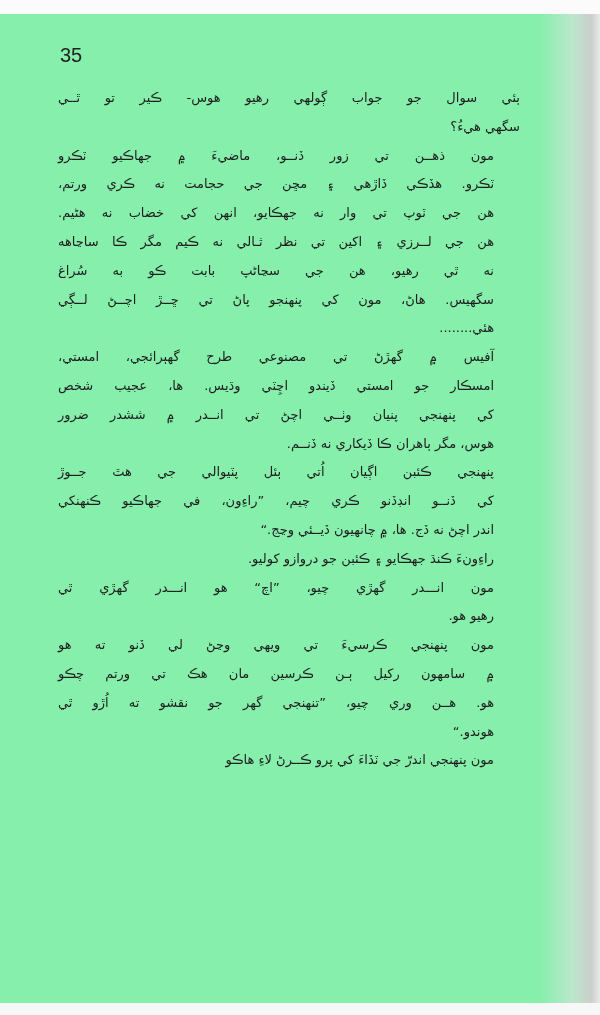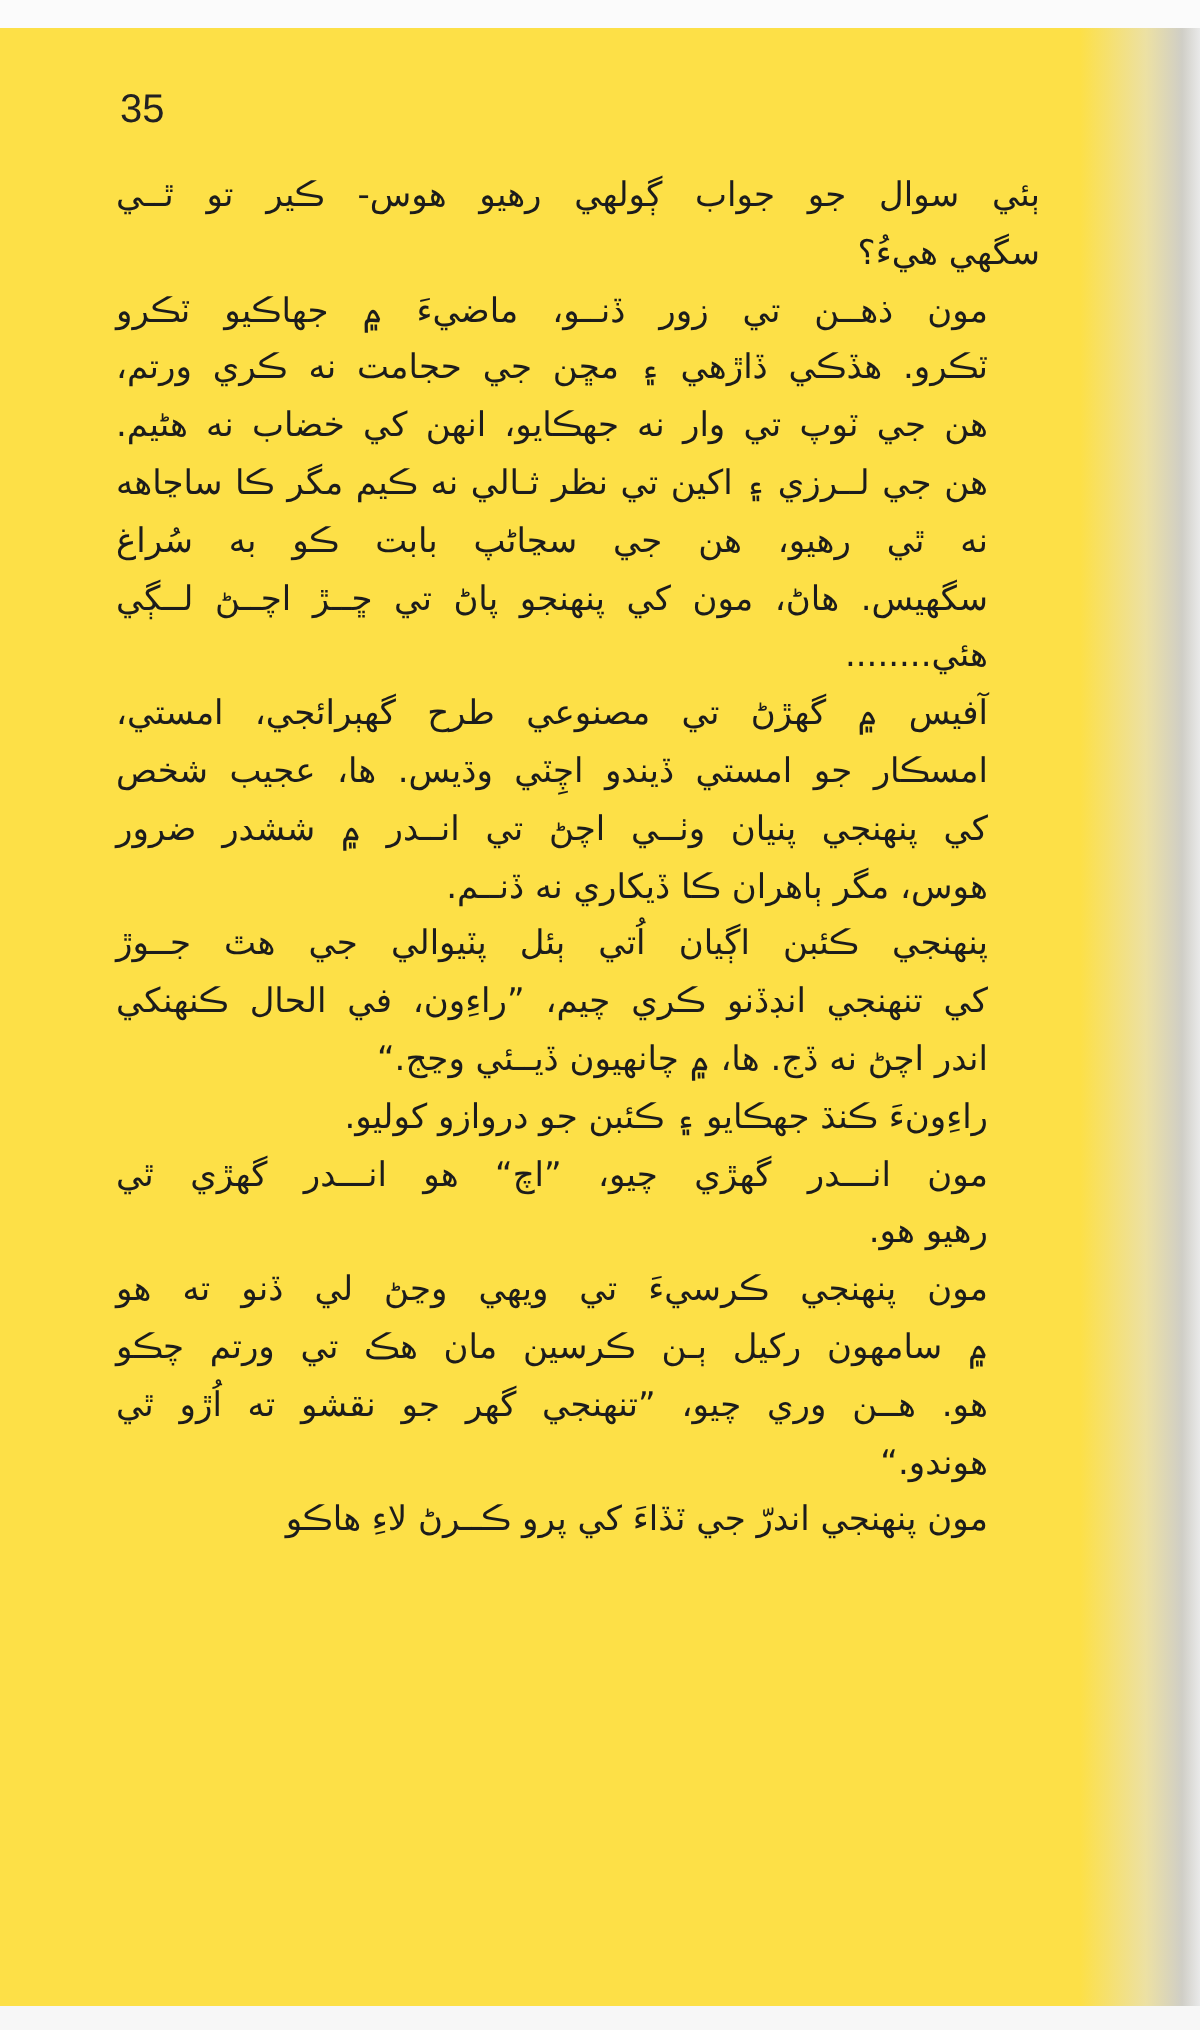--- a/index.html
+++ b/index.html
@@ -14,21 +14,21 @@
       overflow: hidden;
       font-family: "DejaVu Sans", sans-serif;
       color: #1a1a1a;
     }
     .page {
       position: absolute;
       left: 0;
       top: 0;
       width: 600px;
       height: 1015px;
-      background: #fde047;
+      background: #86efac;
     }
     .binding-shadow {
       position: absolute;
       top: 14px;
       right: 0;
       width: 60px;
       height: 990px;
       background: linear-gradient(to right, rgba(255,255,255,0) 0%, rgba(225,225,225,0.6) 55%, rgba(205,205,205,0.95) 85%, #e9e9e9 100%);
     }
     .top-strip {
@@ -51,21 +51,21 @@
       color: #222;
     }
     .text-block {
       position: absolute;
       left: 58px;
       top: 84px;
       width: 462px;
       direction: rtl;
       text-align: justify;
       font-family: "DejaVu Sans", sans-serif;
-      font-size: 17px;
+      font-size: 13px;
       line-height: 28.8px;
       color: #1c1c1c;
     }
     .para {
       margin: 0;
       text-indent: 0;
     }
     .para.indent {
       text-indent: 26px;
     }
@@ -103,21 +103,21 @@
         <span class="line last">هئي........</span>
       </div>
       <div class="para indent">
         <span class="line">آفيس ۾ گهڙڻ تي مصنوعي طرح گهٻرائجي، امستي،</span>
         <span class="line">امسڪار جو امستي ڏيندو اچِٽي وڌيس. ها، عجيب شخص</span>
         <span class="line">کي پنهنجي پنيان وٺــي اچڻ تي انــدر ۾ ششدر ضرور</span>
         <span class="line last">هوس، مگر ٻاهران ڪا ڏيکاري نه ڏنــم.</span>
       </div>
       <div class="para indent">
         <span class="line">پنهنجي ڪئبن اڳيان اُتي ٻئل پٽيوالي جي هٿ جــوڙ</span>
-        <span class="line">کي تنهنجي انڊڏنو ڪري چيم، ”راءِون، في الحال ڪنهنکي</span>
+        <span class="line">کي ڏنــو انڊڏنو ڪري چيم، ”راءِون، في جهاڪيو ڪنهنکي</span>
         <span class="line last">اندر اچڻ نه ڏج. ها، ۾ چانهيون ڏيــئي وڃج.“</span>
       </div>
       <div class="para indent">
         <span class="line last">راءِونءَ ڪنڌ جهڪايو ۽ ڪئبن جو دروازو کوليو.</span>
       </div>
       <div class="para indent">
         <span class="line">مون انـــدر گهڙي چيو، ”اچ“ هو انـــدر گهڙي ٿي</span>
         <span class="line last">رهيو هو.</span>
       </div>
       <div class="para indent">

